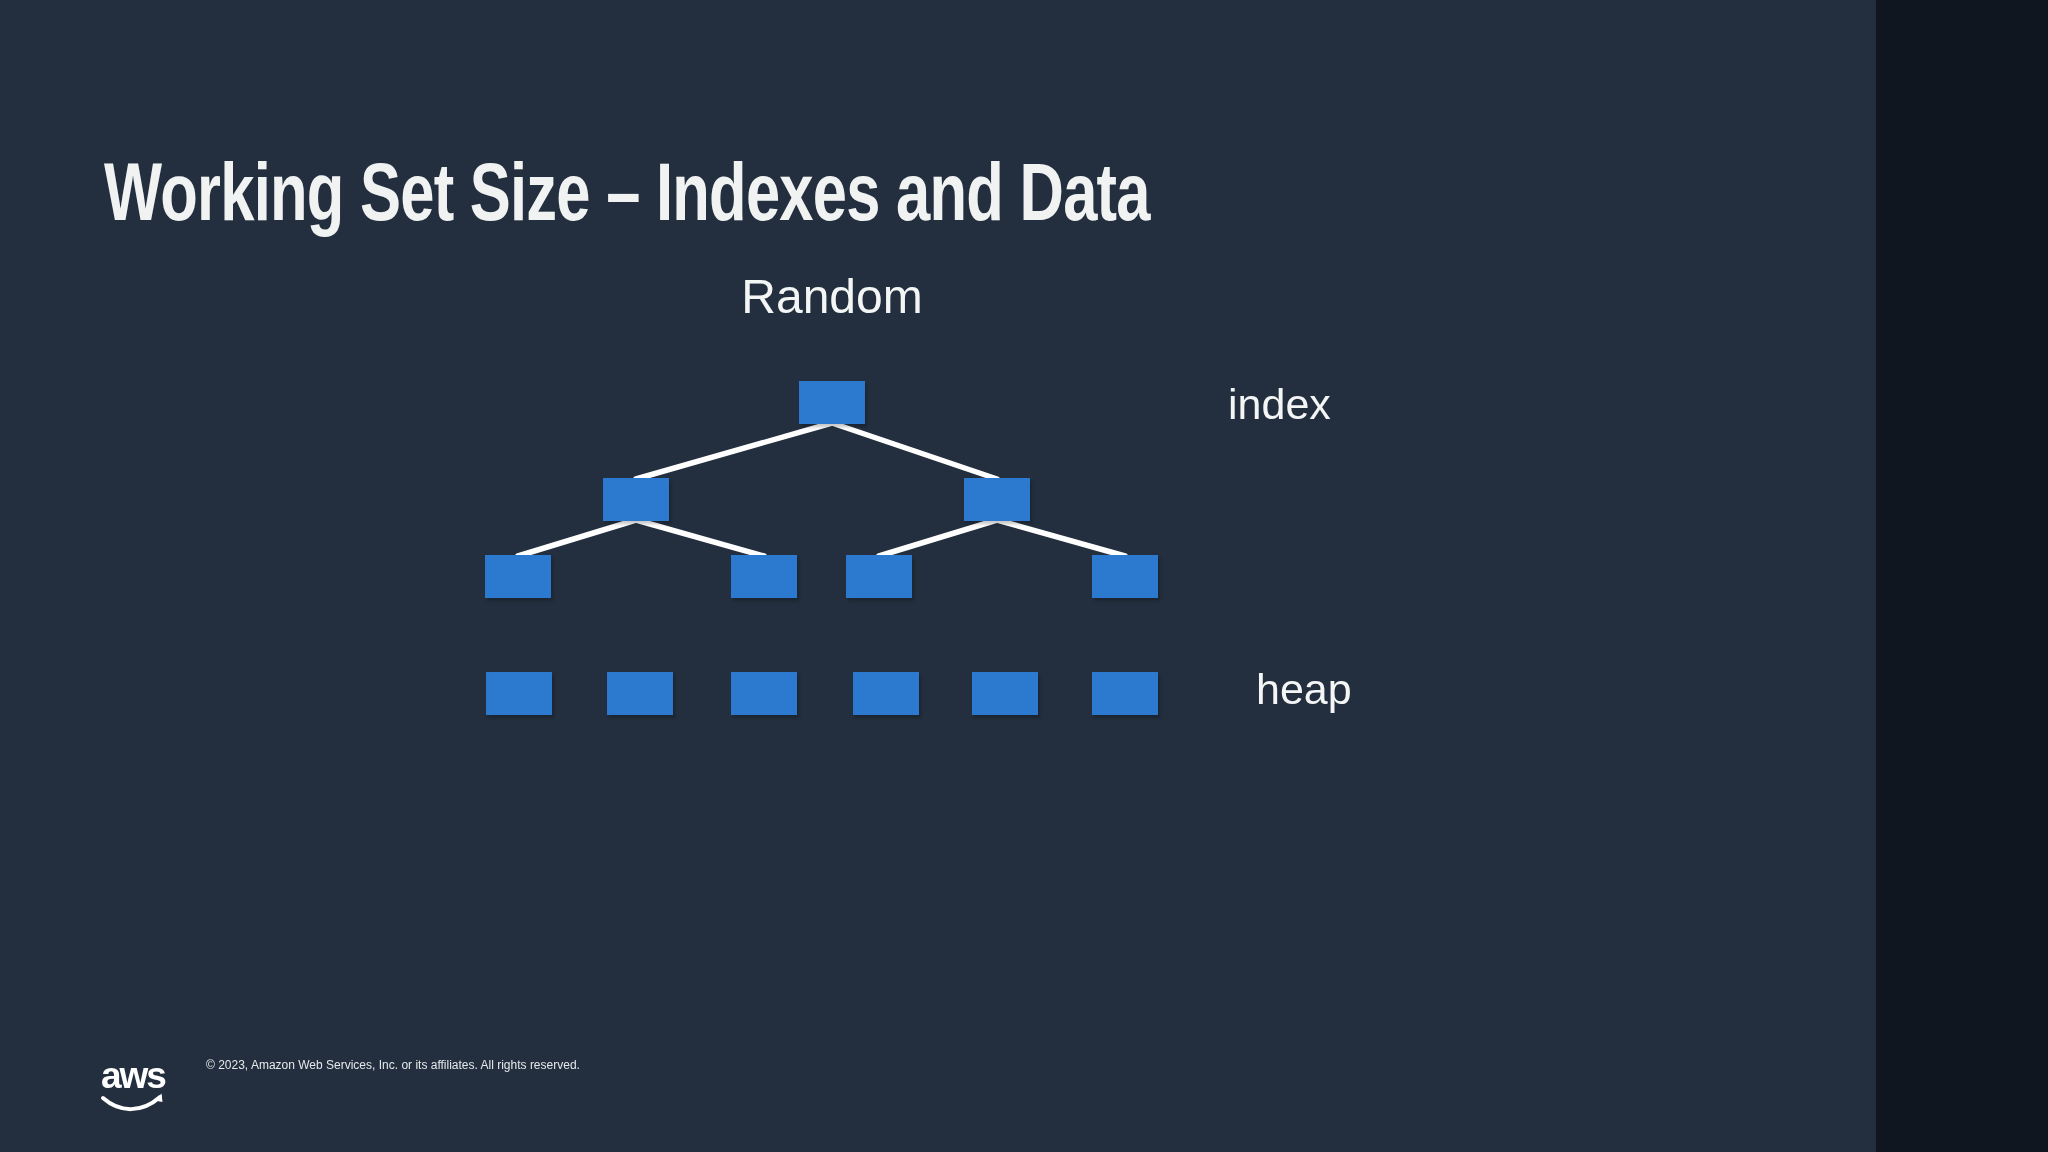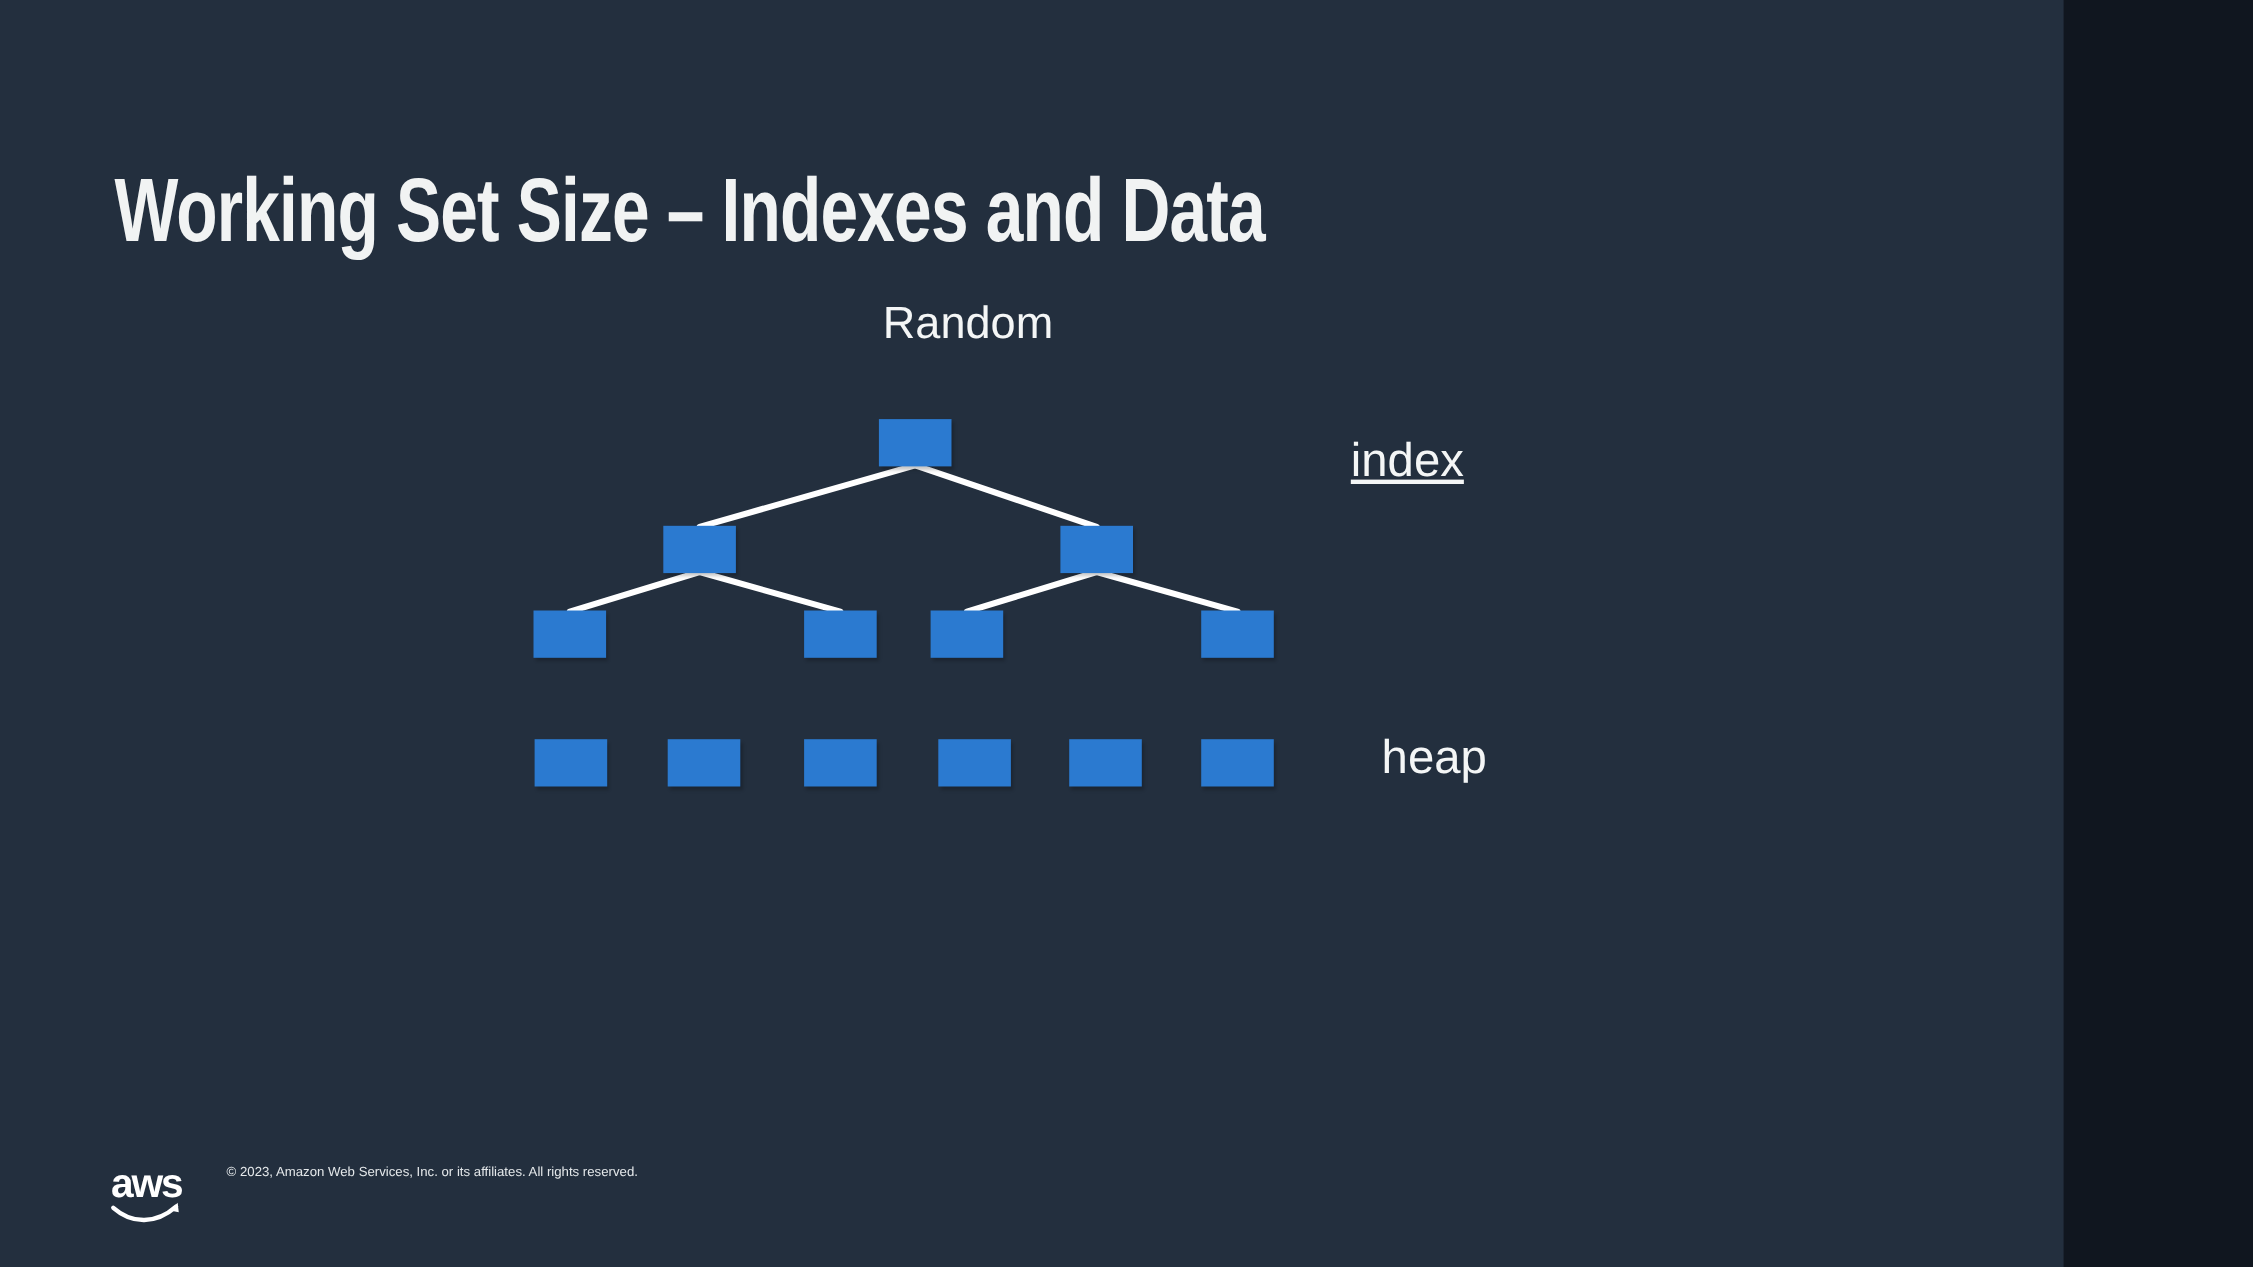--- a/index.html
+++ b/index.html
@@ -19,37 +19,37 @@
     font-weight: bold;
     line-height: 1;
     letter-spacing: -1px;
     white-space: nowrap;
     color: var(--title-color, #f1f3f3);
     transform: scaleX(0.75);
     transform-origin: left top;
   }
   .random-label {
     position: absolute;
-    left: 880px;
+    left: 832px;
     top: 273px;
     transform: translateX(-50%);
-    font-size: 41px;
+    font-size: 48px;
     line-height: 1;
     color: var(--label-color, #f4f6f6);
     white-space: nowrap;
   }
   .side-label {
     position: absolute;
     left: 1228px;
     font-size: 43px;
     line-height: 1;
     color: var(--label-color, #f4f6f6);
     white-space: nowrap;
   }
-  .side-label.index { top: 398px; text-decoration: underline; }
+  .side-label.index { top: 383px; }
   .side-label.heap  { top: 668px; margin-left: 28px; }
   .tree-edges {
     position: absolute;
     left: 0; top: 0;
     width: 2048px; height: 1152px;
     pointer-events: none;
   }
   .index-node, .heap-page {
     position: absolute;
     background: var(--node-fill, #2b7ad0);

